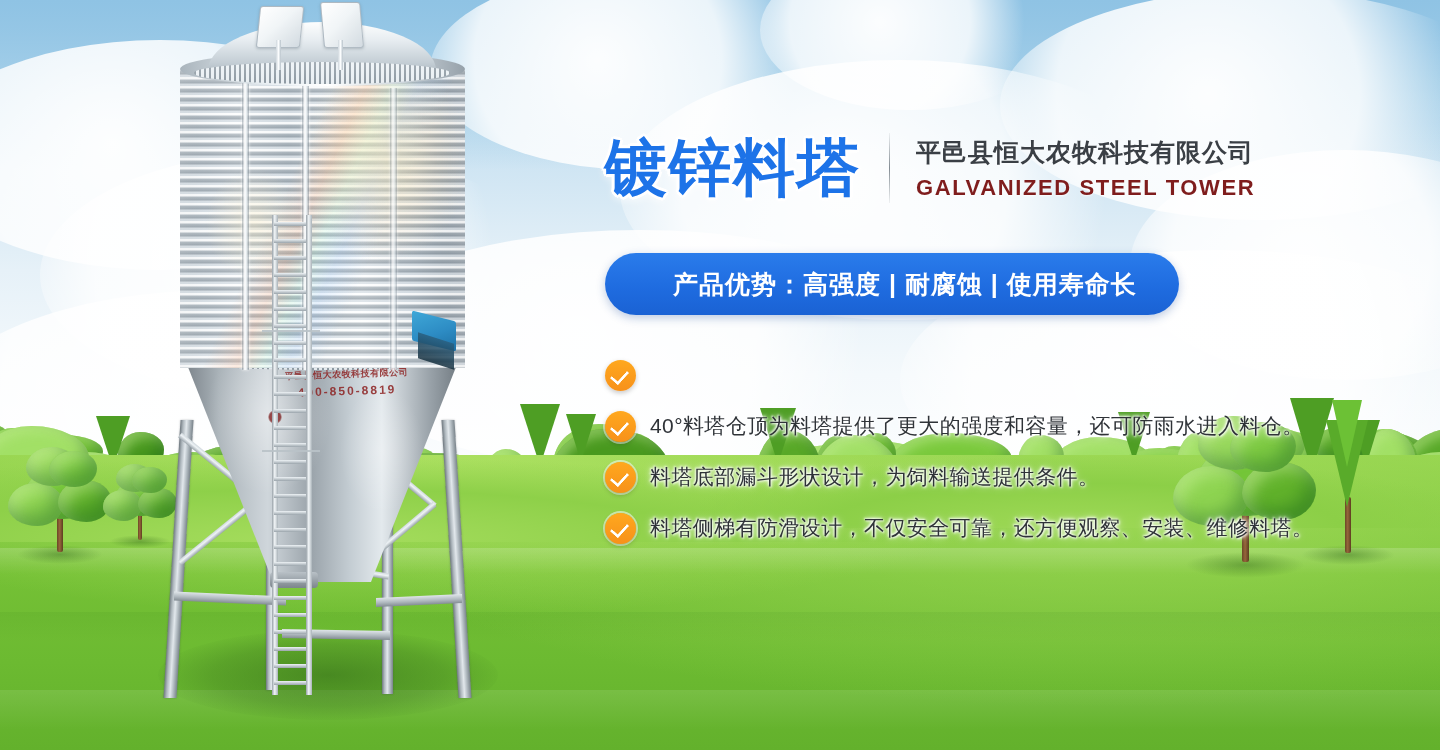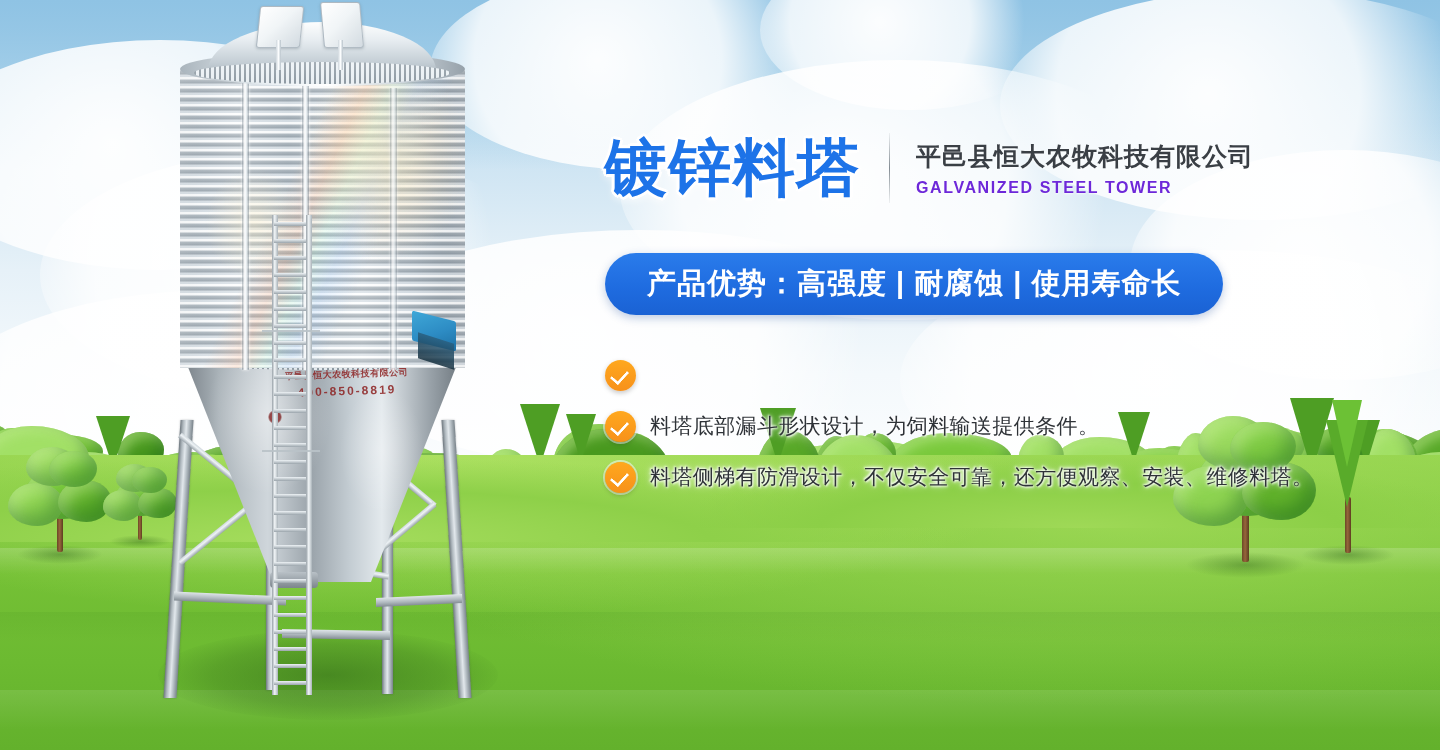--- a/index.html
+++ b/index.html
@@ -244,33 +244,33 @@
   .divider{
     width:1px;height:70px;background:linear-gradient(180deg,rgba(130,140,148,0.1),rgba(110,120,128,0.85),rgba(130,140,148,0.1));
     margin:0 26px 0 28px;
   }
   .co-block{display:flex;flex-direction:column;justify-content:center;}
   .co-name{
     font-size:25px;font-weight:bold;color:#3a3f45;letter-spacing:1px;white-space:nowrap;
     text-shadow:0 1px 3px rgba(255,255,255,0.85);
   }
   .co-en{
-    font-size:16px;font-weight:bold;color:#6d28d9;letter-spacing:1.6px;margin-top:6px;white-space:nowrap;
+    font-size:22px;font-weight:bold;color:#7f1d1d;letter-spacing:1.6px;margin-top:6px;white-space:nowrap;
     text-shadow:0 1px 2px rgba(255,255,255,0.8);
   }
 
   .pill{
     position:absolute;left:5px;top:253px;height:62px;
     display:flex;align-items:center;
     padding:0 42px;border-radius:34px;
     background:linear-gradient(180deg,#2a7ceb 0%,#1f6ce0 55%,#1a62d4 100%);
     box-shadow:0 3px 10px rgba(20,70,150,0.28);
   }
   .pill-text{
-    color:#ffffff;font-size:29px;font-weight:bold;letter-spacing:1px;white-space:nowrap;
+    color:#ffffff;font-size:25px;font-weight:bold;letter-spacing:1px;white-space:nowrap;margin-left:26px;
   }
 
   .bullets{position:absolute;left:5px;top:358px;width:700px;}
   .bullet{
     display:flex;align-items:center;height:34px;margin-bottom:17px;
   }
   .check{
     flex:0 0 auto;width:31px;height:31px;border-radius:50%;
     background:linear-gradient(180deg,#ffa81e 0%,#f7911a 100%);
     box-shadow:0 2px 5px rgba(0,0,0,0.22), 0 0 0 2px rgba(255,255,255,0.55);
@@ -546,20 +546,24 @@
     <div class="pill">
       <span class="pill-text">产品优势：高强度 | 耐腐蚀 | 使用寿命长</span>
     </div>
 
     <div class="bullets" id="bullets">
         <div class="bullet">
           <span class="check"></span>
         </div>
         <div class="bullet">
           <span class="check"></span>
+          <span class="bullet-text">40°料塔仓顶为料塔提供了更大的强度和容量，还可防雨水进入料仓。</span>
+        </div>
+        <div class="bullet">
+          <span class="check"></span>
           <span class="bullet-text">料塔底部漏斗形状设计，为饲料输送提供条件。</span>
         </div>
         <div class="bullet">
           <span class="check"></span>
           <span class="bullet-text">料塔侧梯有防滑设计，不仅安全可靠，还方便观察、安装、维修料塔。</span>
         </div>
       </div>
 
   </div>
 </div>

